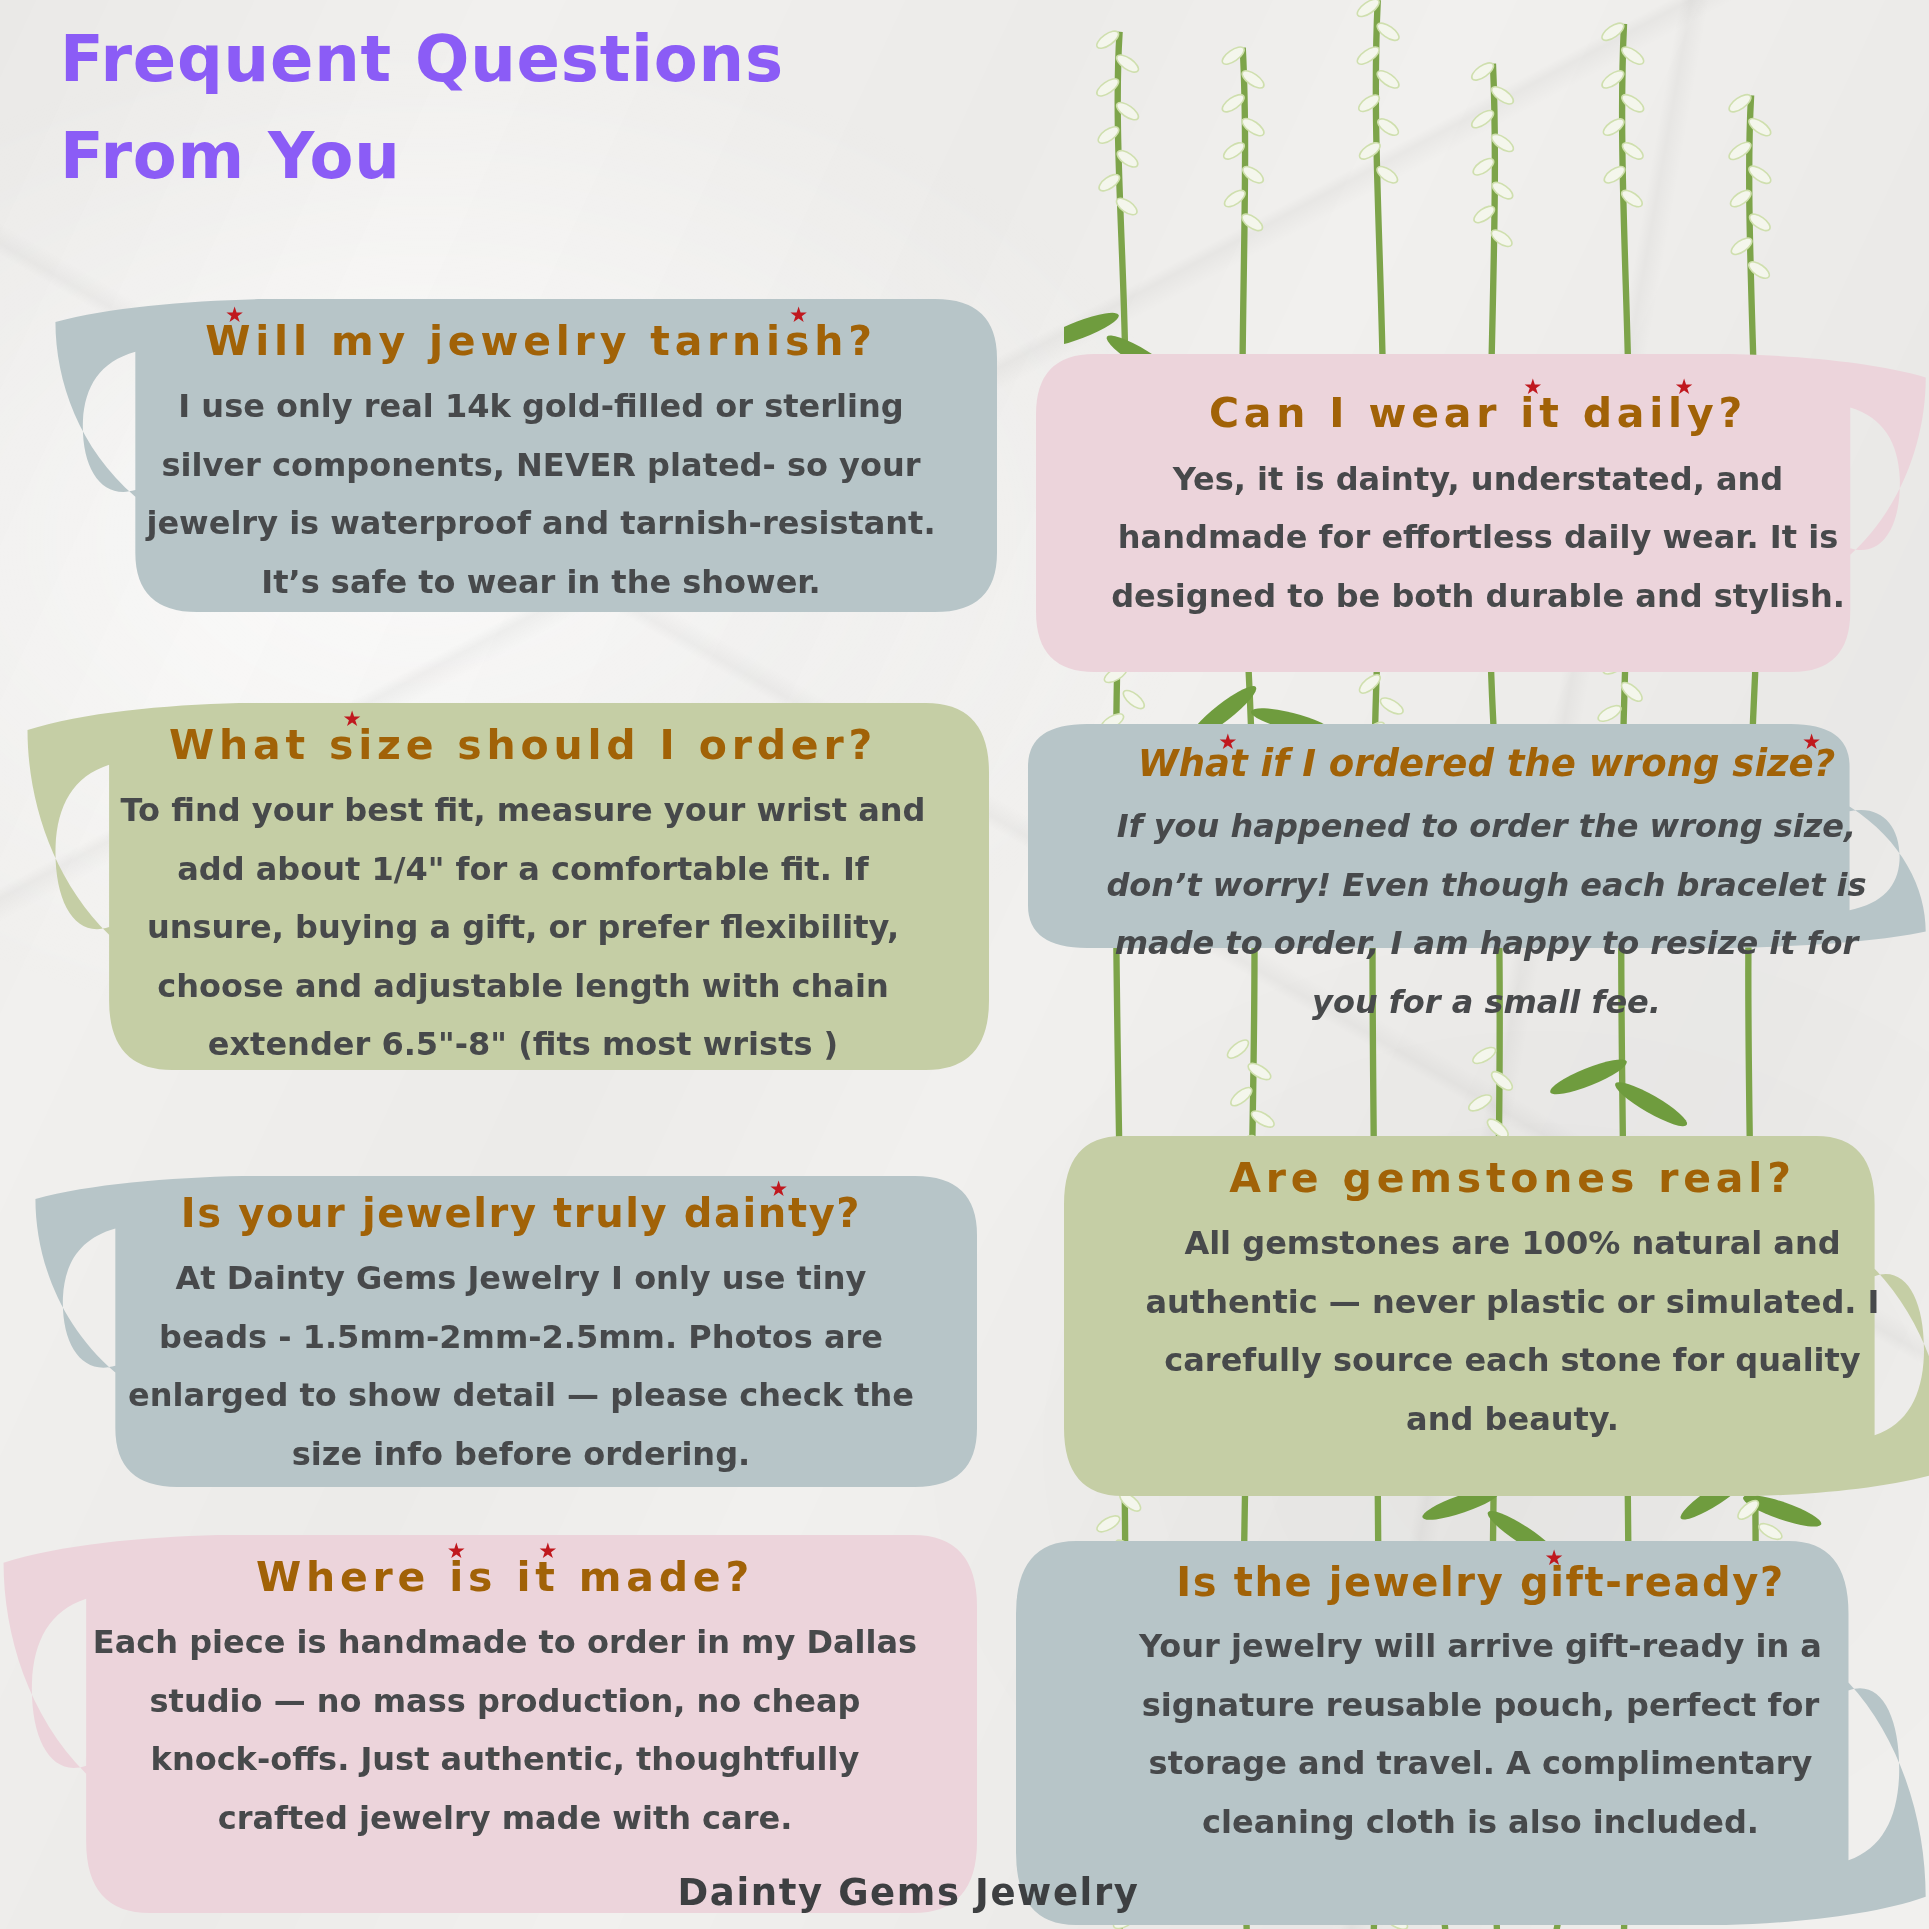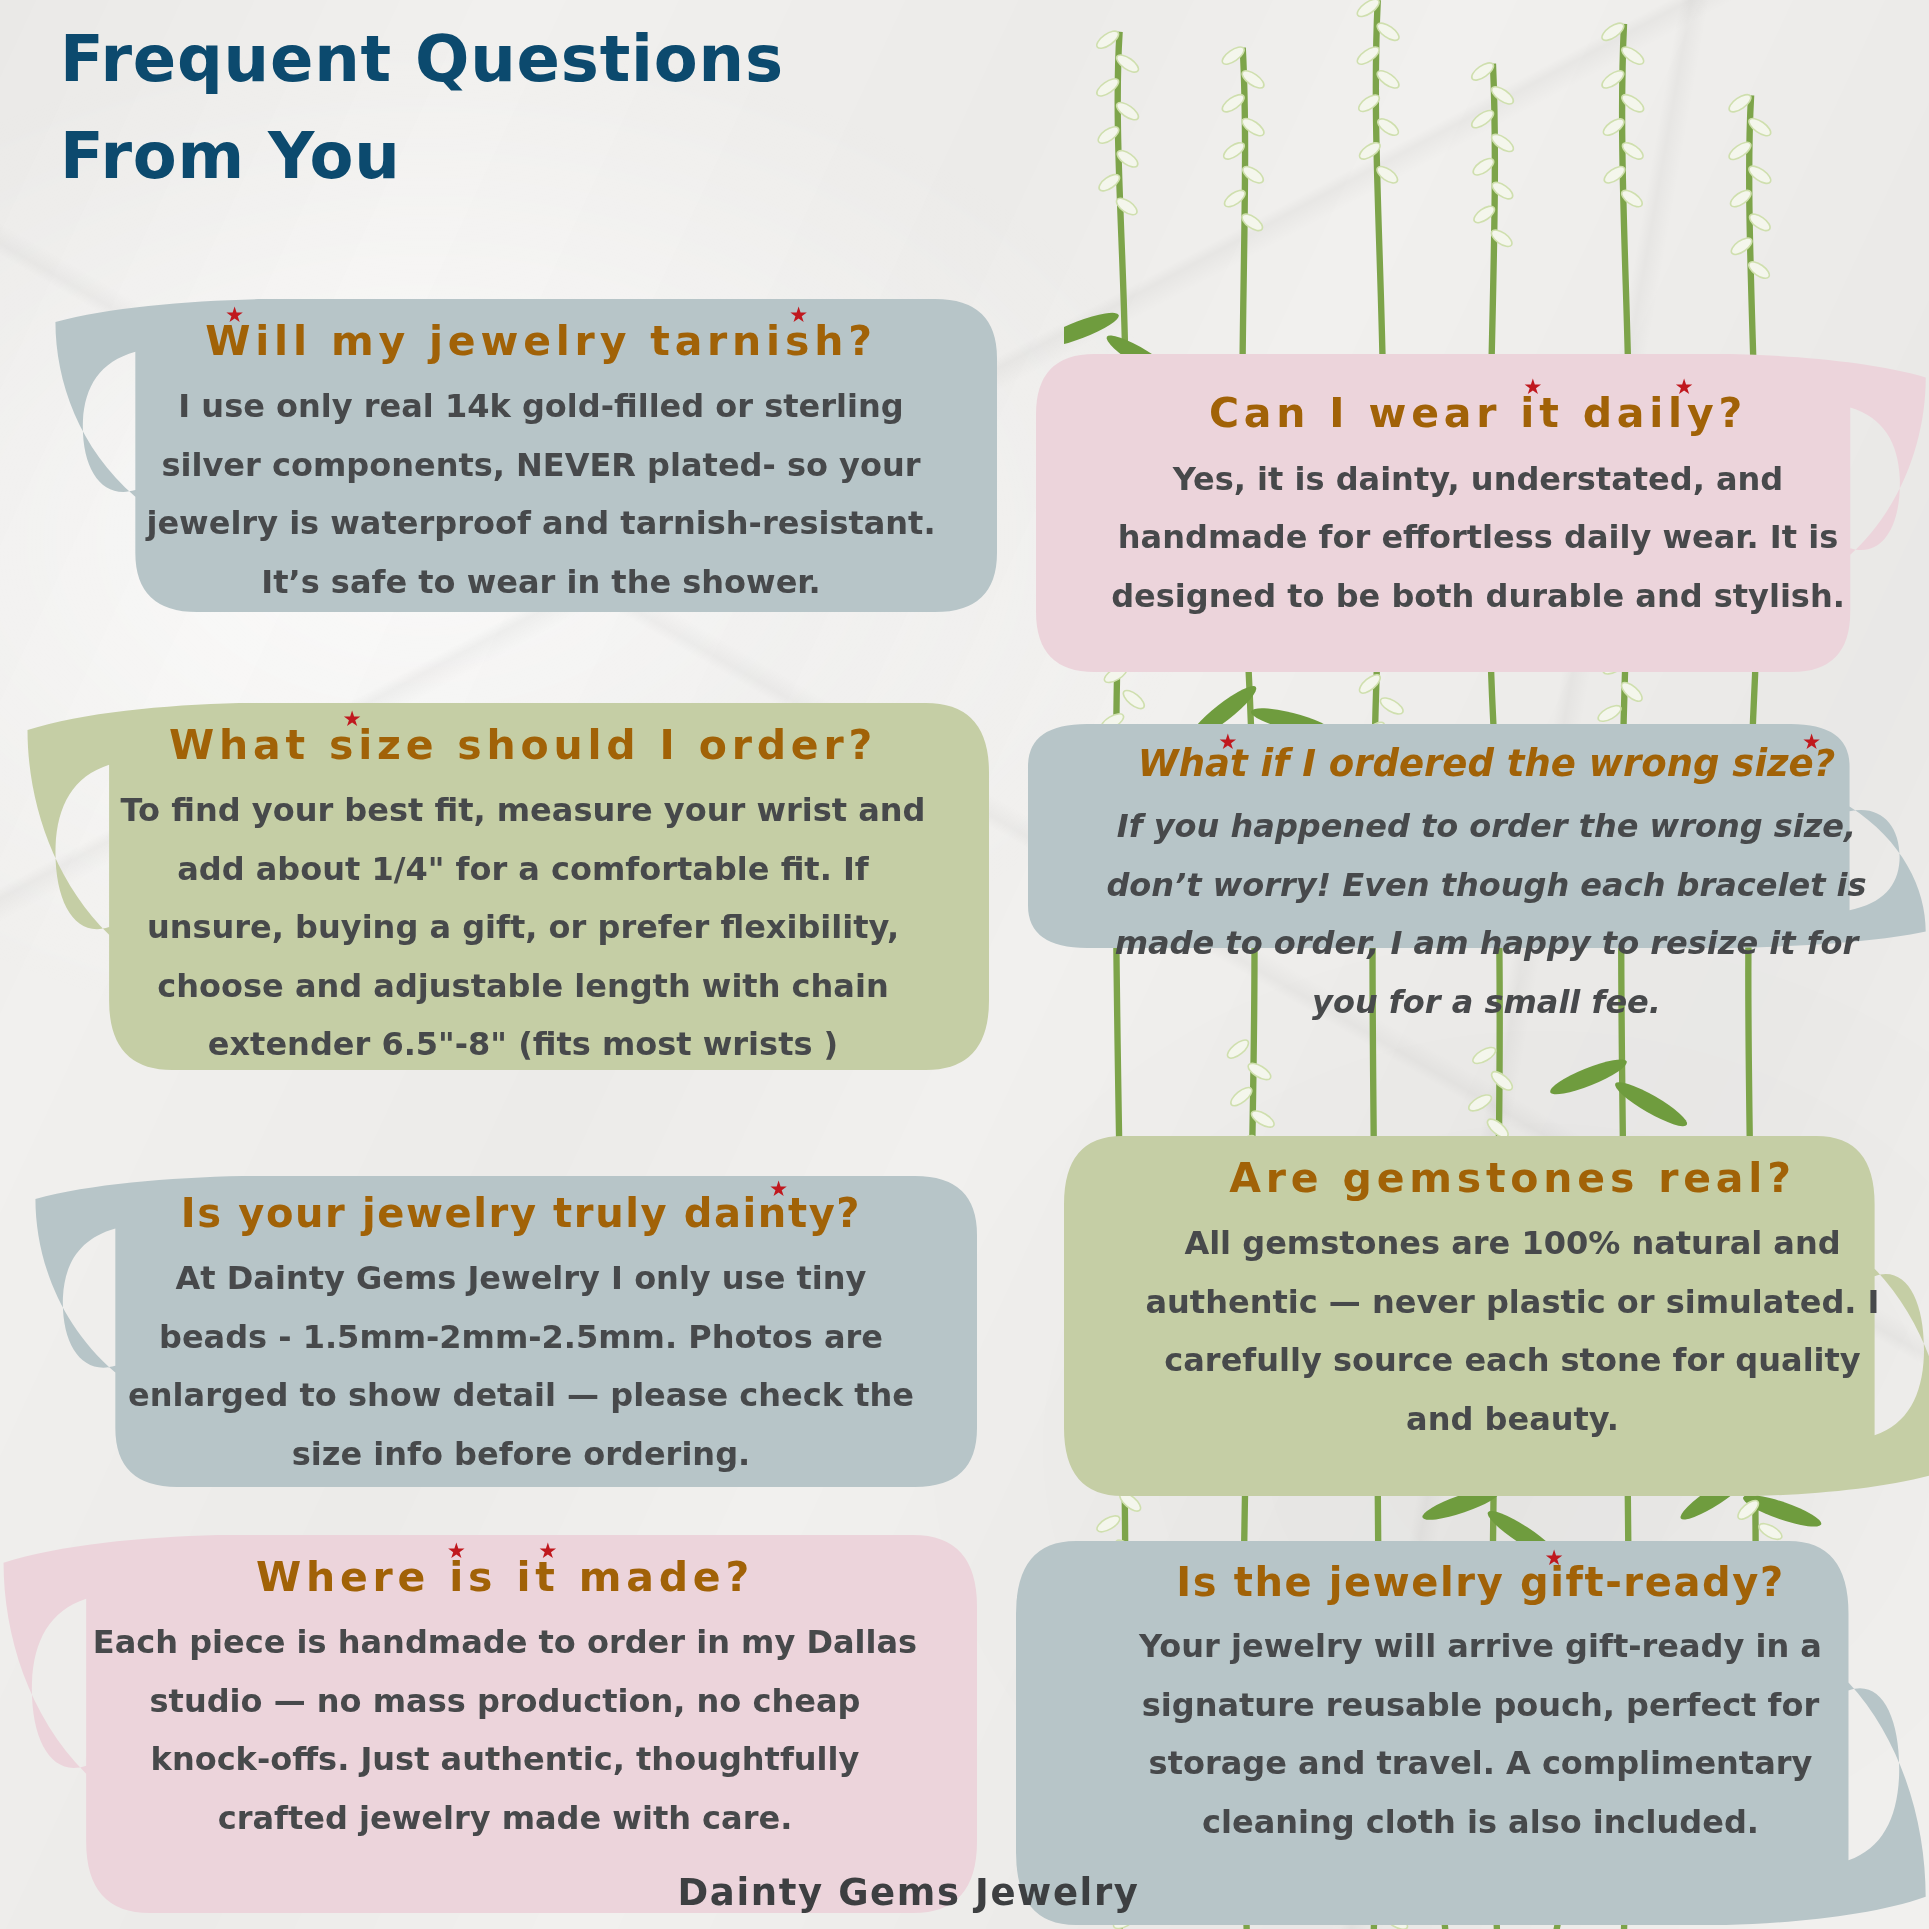--- a/index.html
+++ b/index.html
@@ -14,21 +14,21 @@
   }
   .crease{position:absolute;inset:0;pointer-events:none;
     background:
       linear-gradient(152deg, rgba(0,0,0,0) 30%, rgba(0,0,0,.035) 30.4%, rgba(0,0,0,0) 31.2%),
       linear-gradient(30deg, rgba(0,0,0,0) 55%, rgba(0,0,0,.03) 55.4%, rgba(0,0,0,0) 56.1%),
       linear-gradient(100deg, rgba(0,0,0,0) 74%, rgba(0,0,0,.03) 74.5%, rgba(0,0,0,0) 75.3%);
   }
   .page-title{
     position:absolute;left:60px;top:11px;
     font-size:64px;font-weight:700;line-height:1.52;letter-spacing:0.8px;
-    color:#0c4a6e;
+    color:#8b5cf6;
   }
   .plants{position:absolute;left:1064px;top:0;width:842px;height:1930px;z-index:1;}
   .bubble{position:absolute;z-index:2;}
   .bubble-bg{position:absolute;inset:0;width:100%;height:100%;display:block;}
   .bubble[data-tone="slate"]{color:#b7c5c8;}
   .bubble[data-tone="pink"]{color:#ecd4db;}
   .bubble[data-tone="green"]{color:#c5cea5;}
   .tail-tr .bubble-bg{transform:scaleX(-1);}
   .tail-br .bubble-bg{transform:scale(-1,-1);}
   .bubble-content{position:absolute;inset:0;display:flex;flex-direction:column;}

